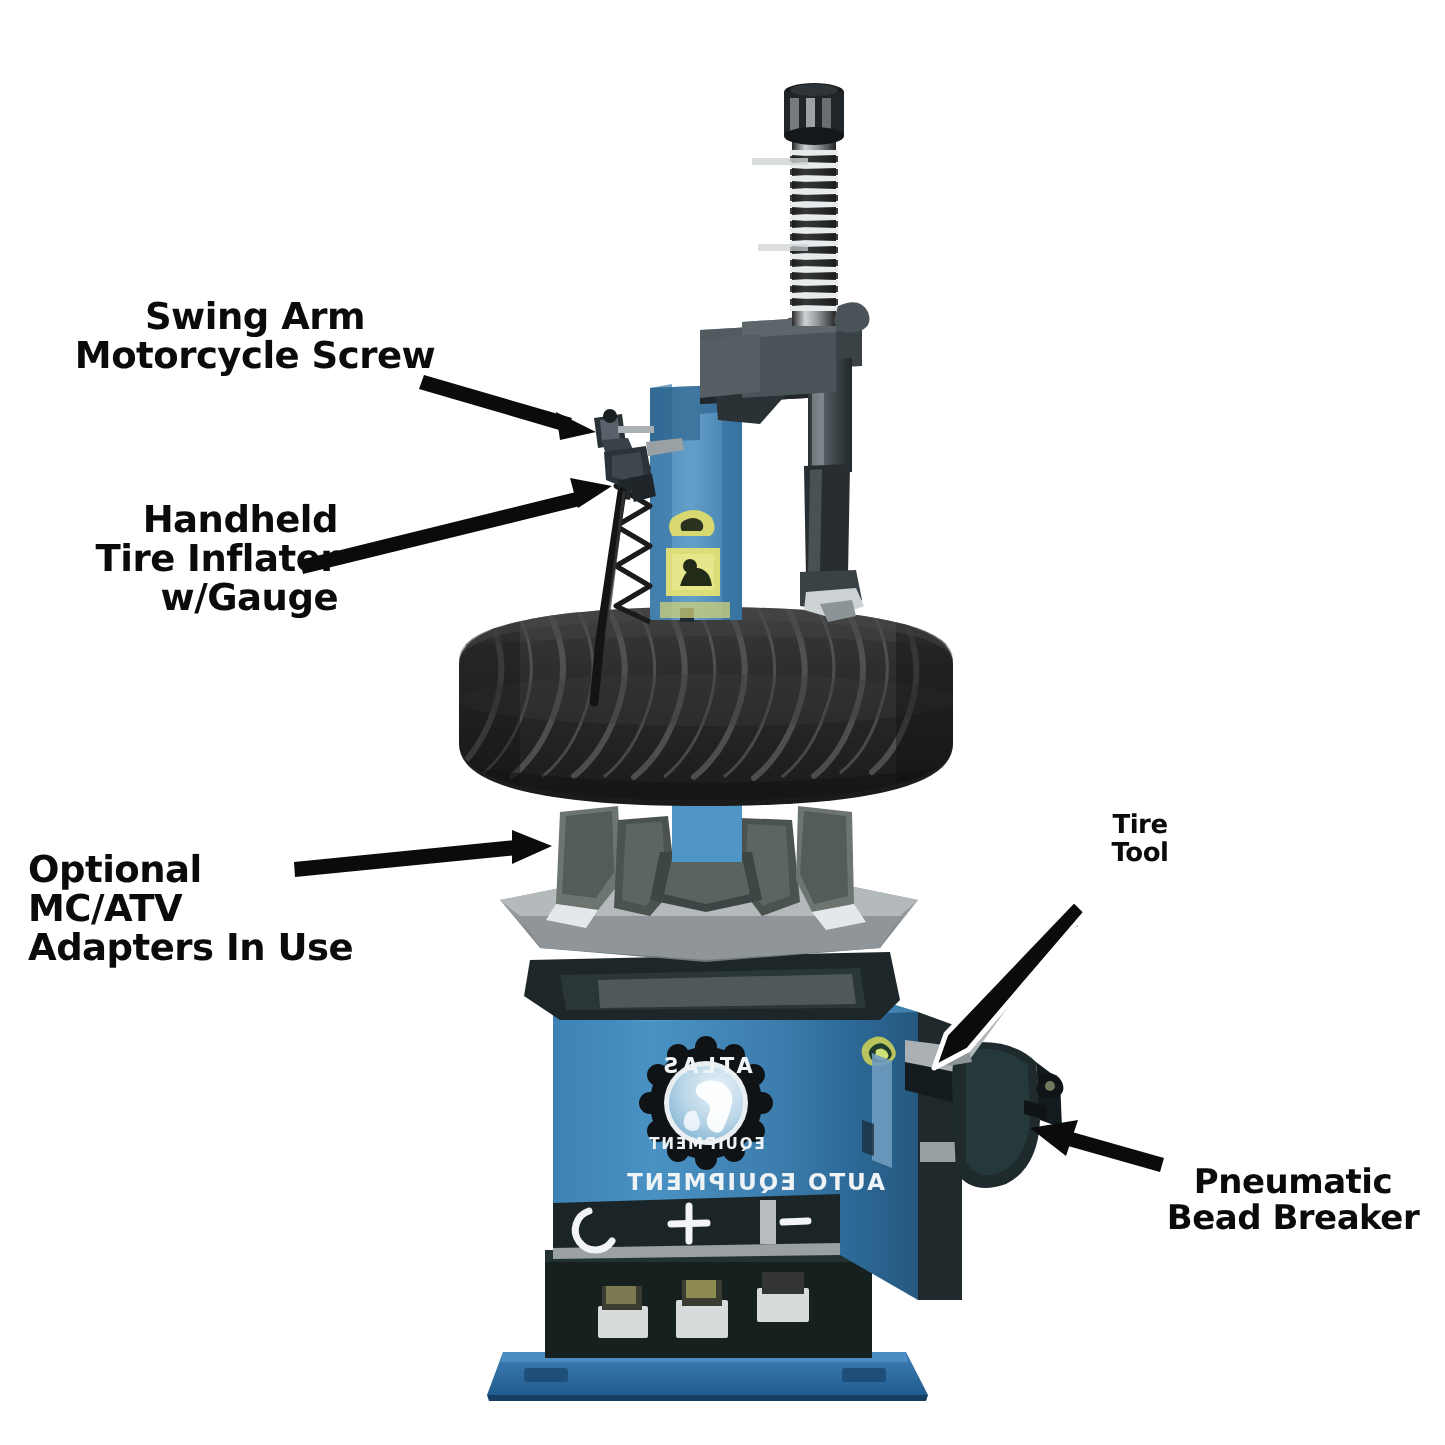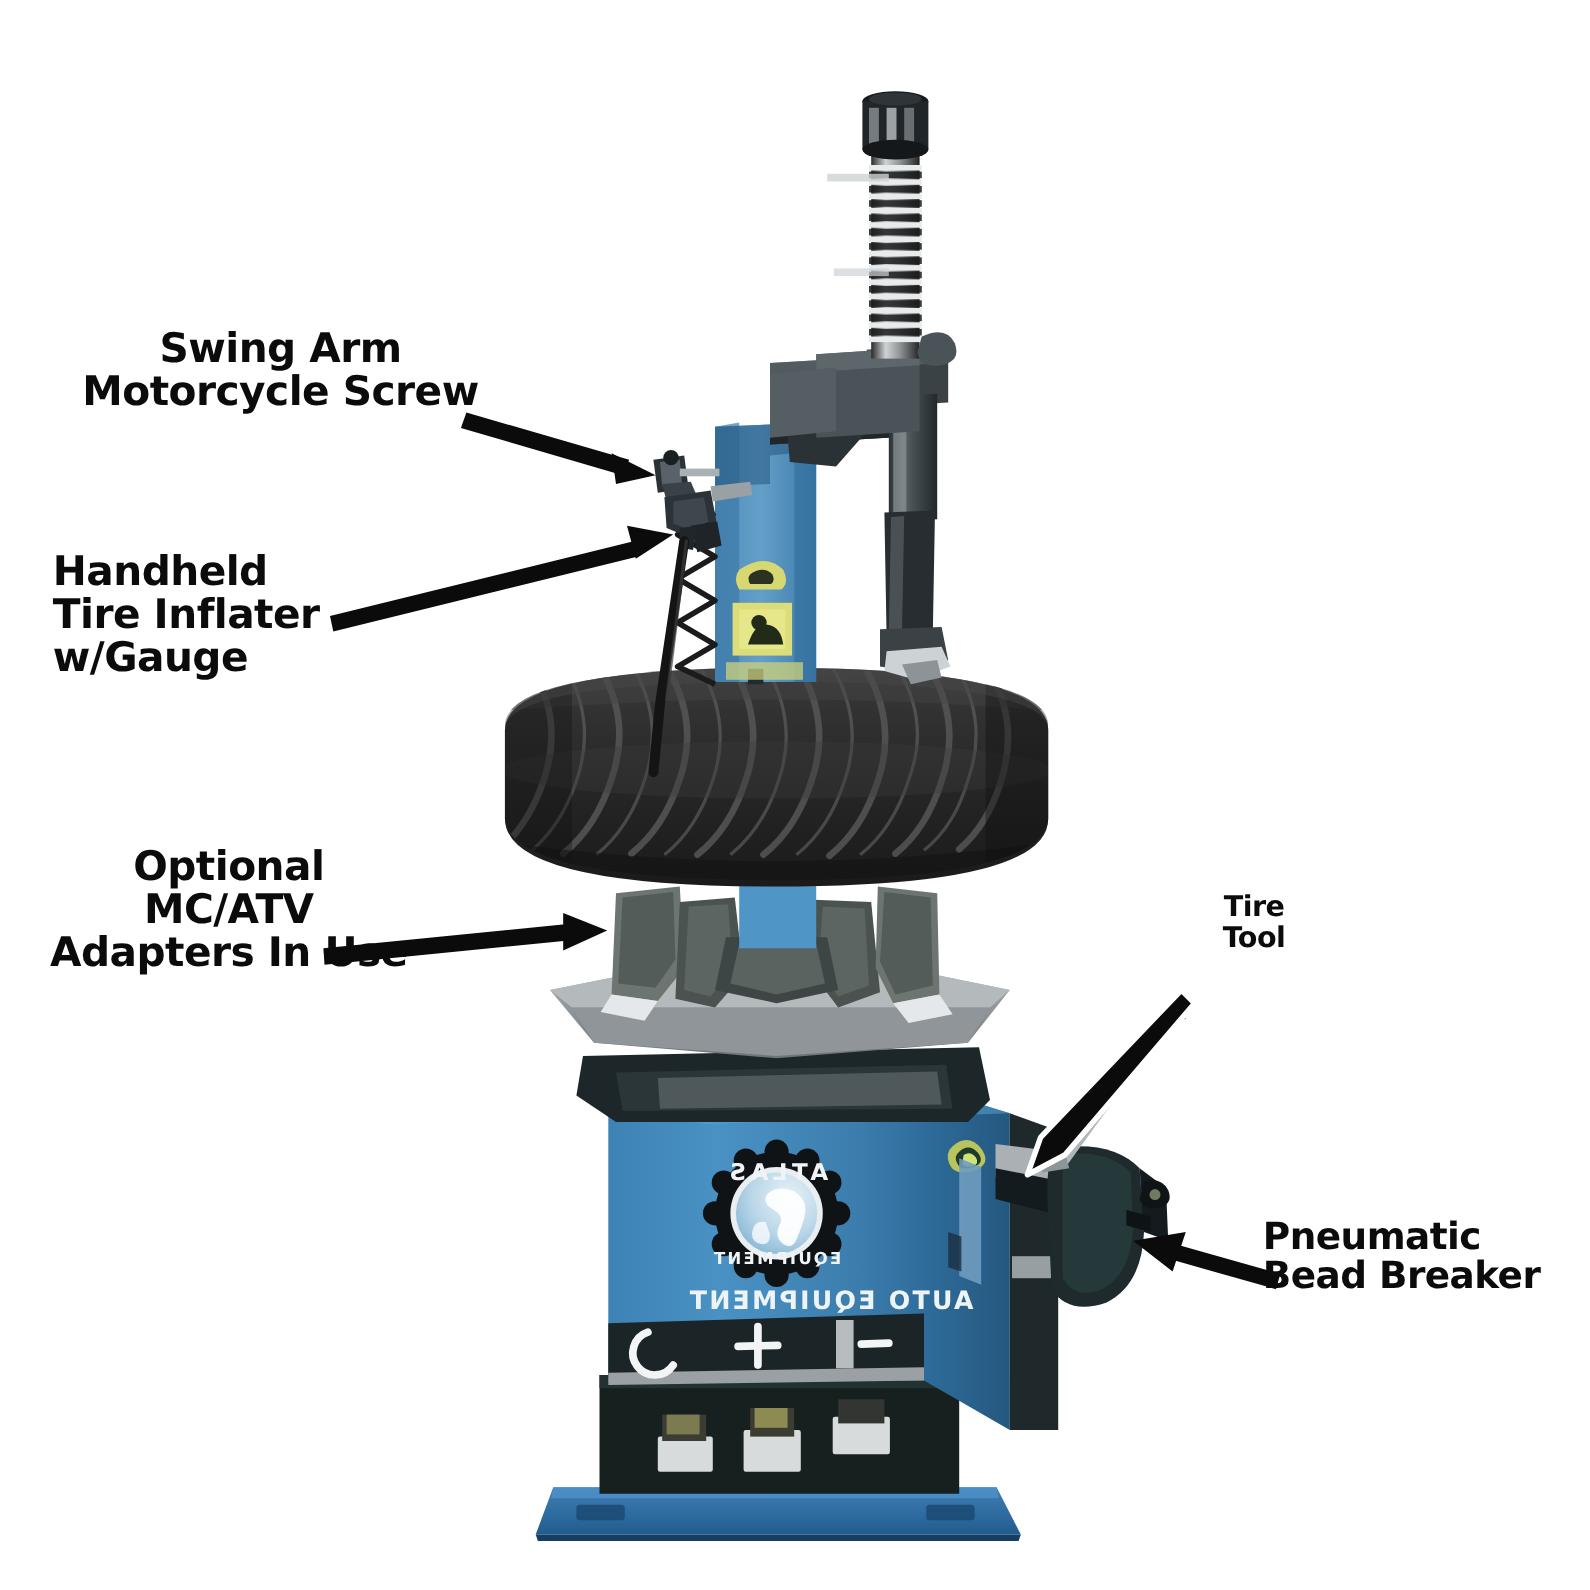--- a/index.html
+++ b/index.html
@@ -15,25 +15,25 @@
     position:absolute;
     color:#0b0b0b;
     font-family:"DejaVu Sans", sans-serif;
     font-weight:700;
     letter-spacing:-0.5px;
     line-height:1.06;
     white-space:pre-line;
     text-rendering:geometricPrecision;
   }
   .c-swing   {left:55px;  top:297px; width:400px; font-size:37px; text-align:center;}
-  .c-inflater{left:48px;  top:500px; width:290px; font-size:37px; text-align:left;}
-  .c-optional{left:28px;  top:768px; width:360px; font-size:37px; text-align:center;}
+  .c-inflater{left:48px;  top:500px; width:290px; font-size:37px; text-align:right;}
+  .c-optional{left:28px;  top:850px; width:360px; font-size:37px; text-align:left;}
   .c-size    {left:945px; top:636px; width:380px; font-size:33px; text-align:center; line-height:1.12;}
   .c-tiretool{left:1060px;top:812px; width:160px; font-size:26px; text-align:center;}
-  .c-bead    {left:1148px;top:1106px;width:290px; font-size:34px; }
+  .c-bead    {left:1148px;top:1164px;width:290px; font-size:34px; text-align:center;}
 
   svg.layer{position:absolute;left:0;top:0;width:1445px;height:1445px;overflow:visible;}
 </style>
 </head>
 <body>
 
 <div id="stage">
 
   <svg class="layer" viewBox="0 0 1445 1445" xmlns="http://www.w3.org/2000/svg">
     <defs>

